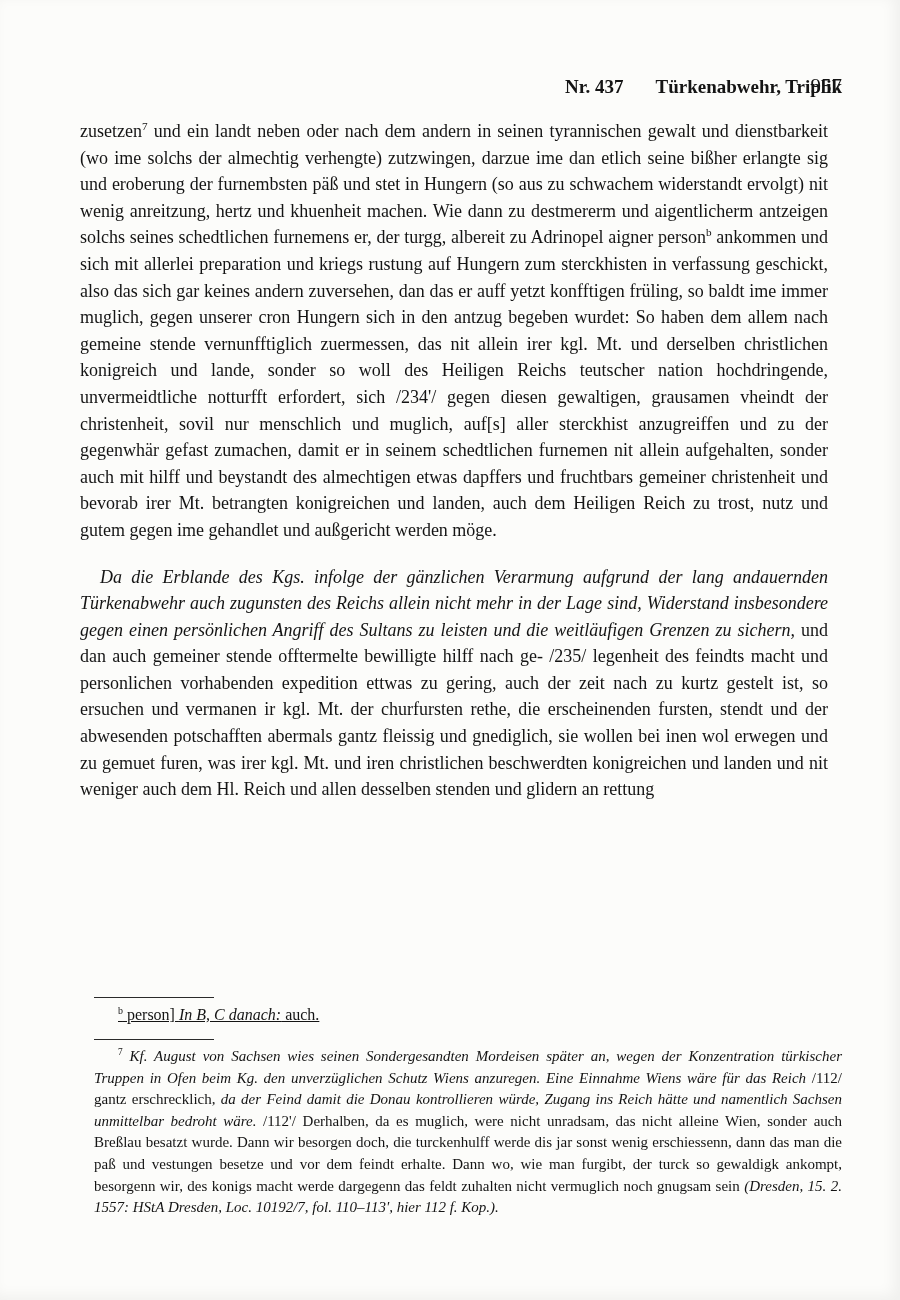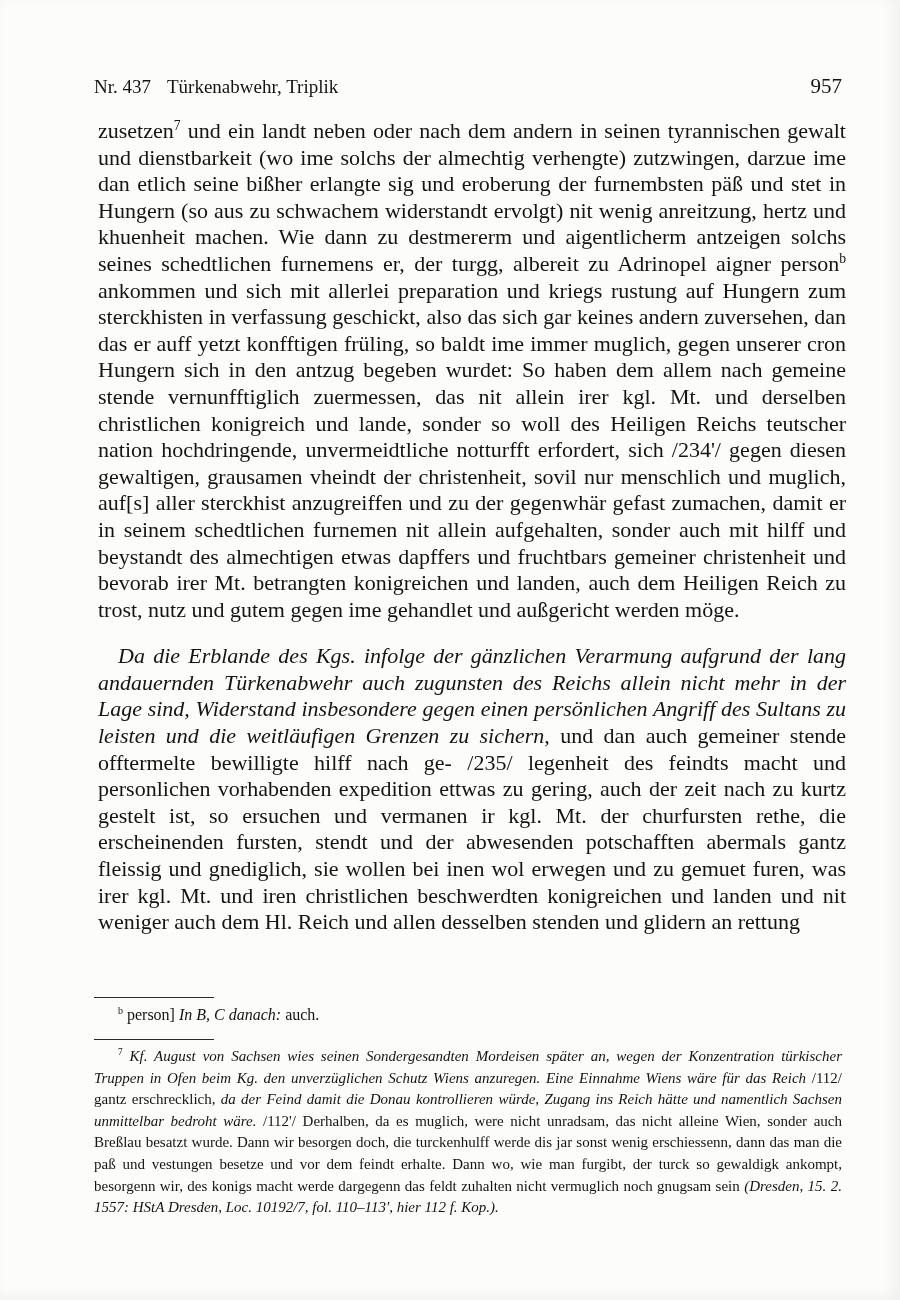--- a/index.html
+++ b/index.html
@@ -14,32 +14,33 @@
     box-shadow: inset -6px -4px 14px rgba(0,0,0,0.05);
     overflow: hidden;
   }
   .page-header {
     position: absolute;
     top: 76px; left: 94px; width: 748px;
     font-size: 19px;
   }
   .running-title {
     display: flex;
-    justify-content: flex-start;
-    gap: 16px;
+    justify-content: flex-end;
+    gap: 32px;
+    font-weight: bold;
   }
   .page-number {
     position: absolute;
     right: 0; top: -2px;
     font-size: 21px;
   }
   .body-text {
     position: absolute;
-    top: 118px; left: 98px; width: 748px;
-    font-size: 22px;
+    top: 118px; left: 80px; width: 748px;
+    font-size: 18px;
     line-height: 26.6px;
     text-align: justify;
   }
   .para { margin: 0; }
   .para.indent { text-indent: 20px; margin-top: 20px; }
   .it { font-style: italic; }
   sup {
     font-size: 0.62em;
     line-height: 0;
     vertical-align: super;
@@ -56,20 +57,21 @@
   .footnote {
     margin: 0;
     text-align: justify;
     text-indent: 24px;
   }
   .footnote.apparatus {
     margin-top: 6px;
     margin-bottom: 14px;
     font-size: 16px;
     line-height: 21px;
+    text-decoration: underline;
   }
   .footnote.commentary {
     margin-top: 6px;
     font-size: 15px;
     line-height: 21.6px;
   }
 </style>
 </head>
 <body>
 

